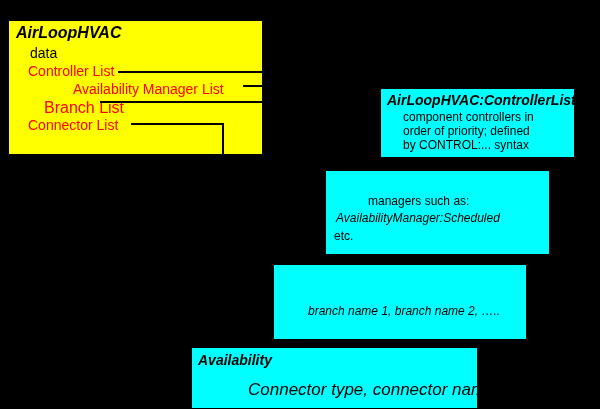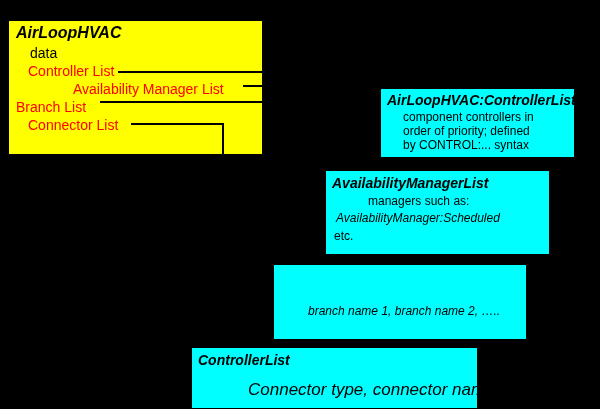--- a/index.html
+++ b/index.html
@@ -78,21 +78,21 @@
   <div class="box box-yellow" style="left:8px; top:20px; width:255px; height:135px;"></div>
 
   <div class="cls-title" style="left:16px; top:24px; font-size:16px;">AirLoopHVAC</div>
 
   <div class="attr" style="left:30px; top:45px; font-size:14px;">data</div>
 
   <div class="attr attr-red" style="left:28px; top:63px; font-size:14px;">Controller List</div>
 
   <div class="attr attr-red" style="left:28px; top:81px; font-size:14px;margin-left:45px;">Availability Manager List</div>
 
-  <div class="attr attr-red" style="left:16px; top:99px; font-size:14px;">Branch List</div>
+  <div class="attr attr-red" style="left:44px; top:99px; font-size:16px;">Branch List</div>
 
   <div class="attr attr-red" style="left:28px; top:117px; font-size:14px;">Connector List</div>
 
   <div class="line-h" style="left:118px; top:71px; width:145px;"></div>
 
   <div class="line-h" style="left:243px; top:85px; width:20px;"></div>
 
   <div class="line-h" style="left:100px; top:101px; width:163px;"></div>
 
   <div class="line-h" style="left:131px; top:123px; width:93px;"></div>
@@ -106,30 +106,29 @@
   <div class="box box-cyan" style="left:380px; top:88px; width:215px; height:70px;"></div>
 
   <div class="cls-title" style="left:387px; top:92px; font-size:14px;text-align:center;">AirLoopHVAC:ControllerList</div>
 
   <div class="desc" style="left:403px; top:110px; font-size:12px;">component controllers in</div>
   <div class="desc" style="left:403px; top:124px; font-size:12px;">order of priority; defined</div>
   <div class="desc" style="left:403px; top:138px; font-size:12px;">by CONTROL:... syntax</div>
 
   <div class="box box-cyan" style="left:325px; top:170px; width:225px; height:85px;"></div>
 
-  <div class="cls-title" style="left:332px; top:175px; font-size:14px;">AvailabilityManagerList</div>
 
   <div class="desc desc-italic" style="left:336px; top:211px; font-size:12px;">AvailabilityManager:Scheduled</div>
   <div class="desc" style="left:368px; top:194px; font-size:12px;">managers such as:</div>
   <div class="desc" style="left:334px; top:229px; font-size:12px;">etc.</div>
 
   <div class="box box-cyan" style="left:273px; top:264px; width:254px; height:76px;"></div>
 
 
   <div class="desc desc-italic" style="left:308px; top:304px; font-size:12px;">branch name 1, branch name 2, …..</div>
 
   <div class="box box-cyan" style="left:191px; top:347px; width:287px; height:62px;"></div>
 
-  <div class="cls-title" style="left:198px; top:352px; font-size:14px;">ControllerList</div>
+  <div class="cls-title" style="left:198px; top:352px; font-size:14px;">Availability</div>
 
   <div class="desc desc-italic" style="left:248px; top:380px; font-size:17px;">Connector type, connector name</div>
 
 </div>
 
 </body></html>

